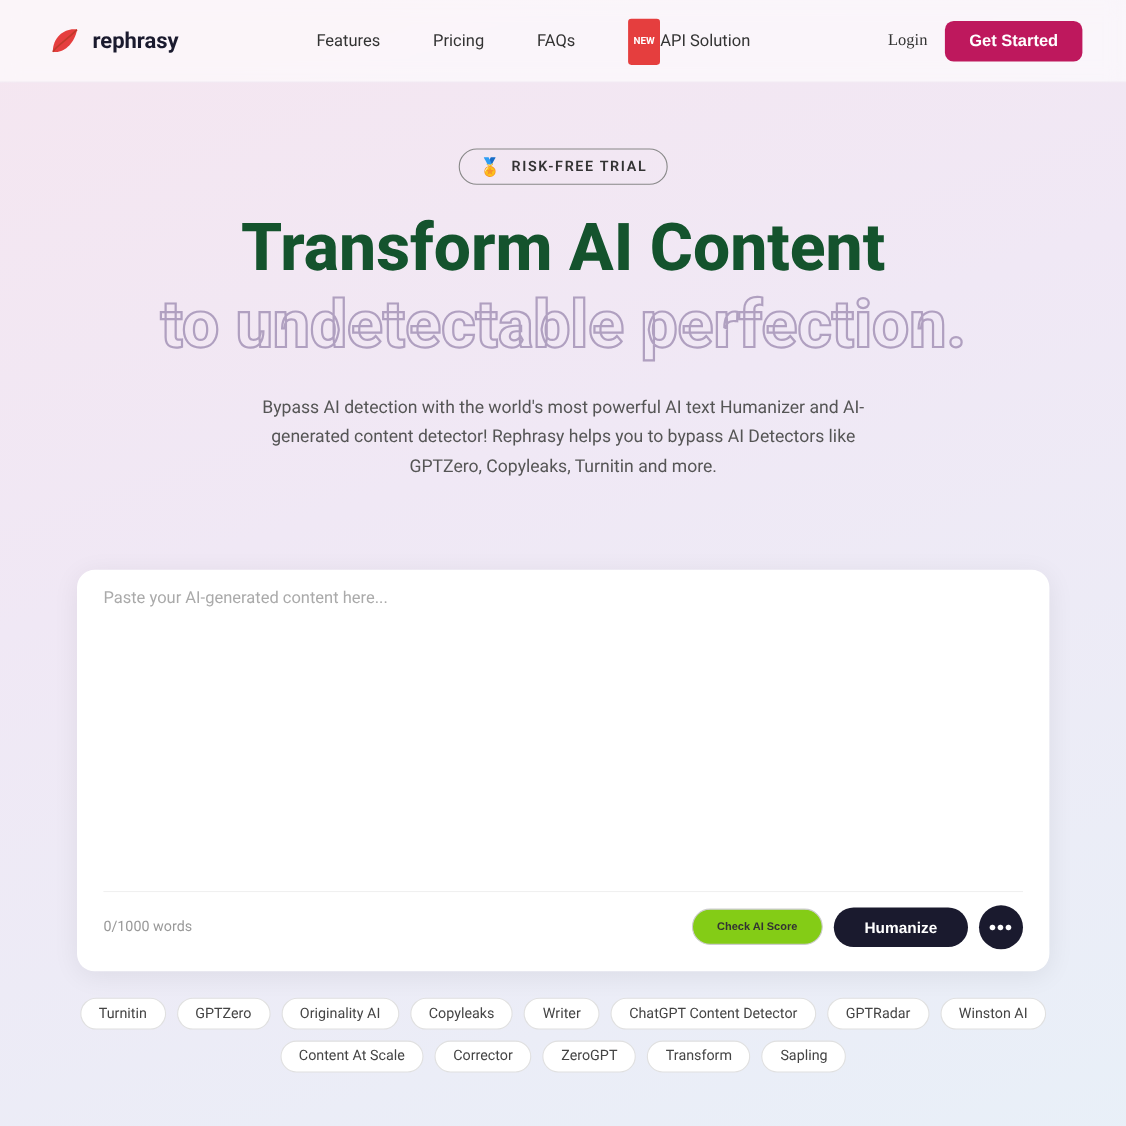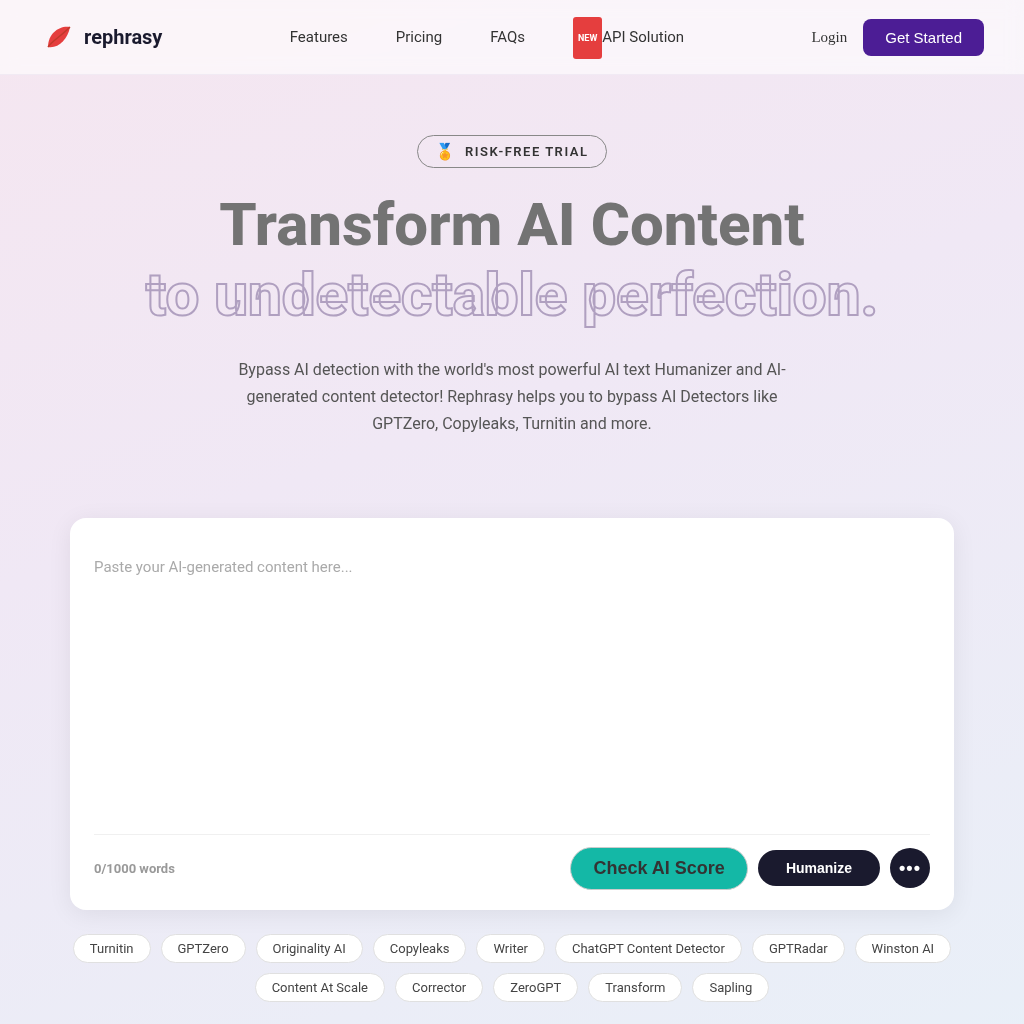--- a/index.html
+++ b/index.html
@@ -73,27 +73,27 @@
     .btn-login {
       font-size: 15px;
       color: #333;
       background: none;
       border: none;
       cursor: pointer;
       font-family: Liberation Serif, serif;
     }
 
     .btn-get-started {
-      background: #4c1d95;
+      background: #be185d;
       color: white;
       border: none;
       padding: 10px 22px;
       border-radius: 8px;
       font-size: 15px;
-      font-weight: 400;
+      font-weight: 700;
       cursor: pointer;
     }
 
     
     .hero {
       text-align: center;
       padding: 60px 40px 40px;
     }
 
     .badge-trial {
@@ -110,21 +110,21 @@
       margin-bottom: 24px;
     }
 
     .badge-icon {
       font-size: 16px;
     }
 
     .hero-title-solid {
       font-size: 60px;
       font-weight: 800;
-      color: #737373;
+      color: #14532d;
       line-height: 1.1;
       margin-bottom: 4px;
     }
 
     .hero-title-outline {
       font-size: 60px;
       font-weight: 800;
       color: transparent;
       -webkit-text-stroke: 2px #b0a0c0;
       line-height: 1.1;
@@ -137,21 +137,21 @@
       line-height: 1.7;
       max-width: 560px;
       margin: 0 auto 40px;
     }
 
     
     .editor-container {
       background: white;
       border-radius: 16px;
       margin: 0 70px;
-      padding: 40px 24px 20px;
+      padding: 16px 24px 20px;
       box-shadow: 0 4px 24px rgba(0,0,0,0.07);
     }
 
     .editor-textarea {
       width: 100%;
       height: 260px;
       border: none;
       outline: none;
       resize: none;
       font-size: 15px;
@@ -169,36 +169,35 @@
       align-items: center;
       justify-content: space-between;
       margin-top: 12px;
       padding-top: 12px;
       border-top: 1px solid #f0f0f0;
     }
 
     .word-count {
       font-size: 13px;
       color: #999;
-      font-weight: bold;
     }
 
     .editor-actions {
       display: flex;
       gap: 10px;
       align-items: center;
     }
 
     .btn-check-ai {
-      background: #14b8a6;
+      background: #84cc16;
       border: 1.5px solid #ccc;
       color: #333;
       padding: 10px 22px;
       border-radius: 30px;
-      font-size: 18px;
+      font-size: 10px;
       font-weight: 600;
       cursor: pointer;
     }
 
     .btn-humanize {
       background: #1a1a2e;
       color: white;
       border: none;
       padding: 10px 28px;
       border-radius: 30px;

